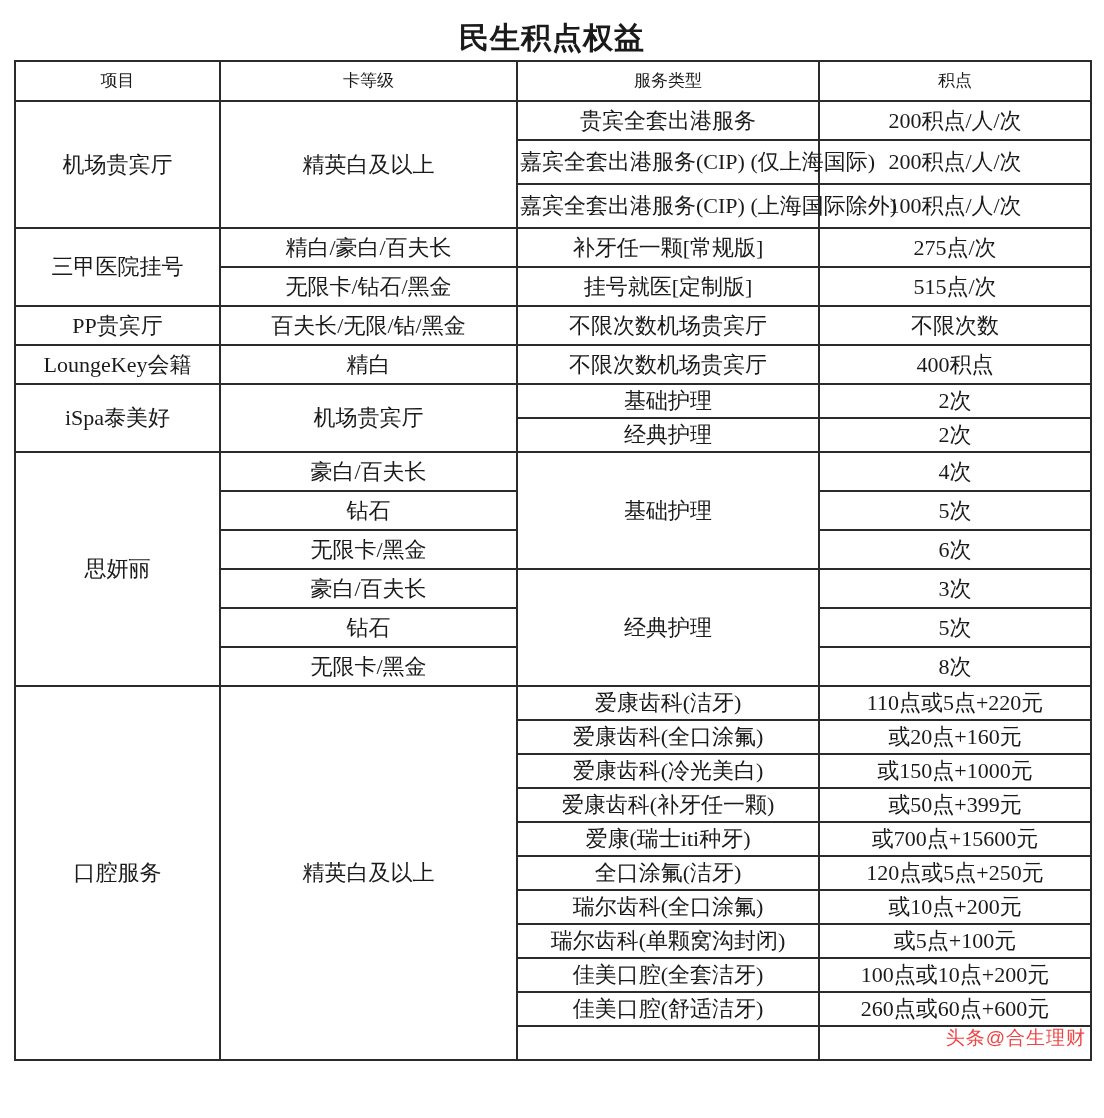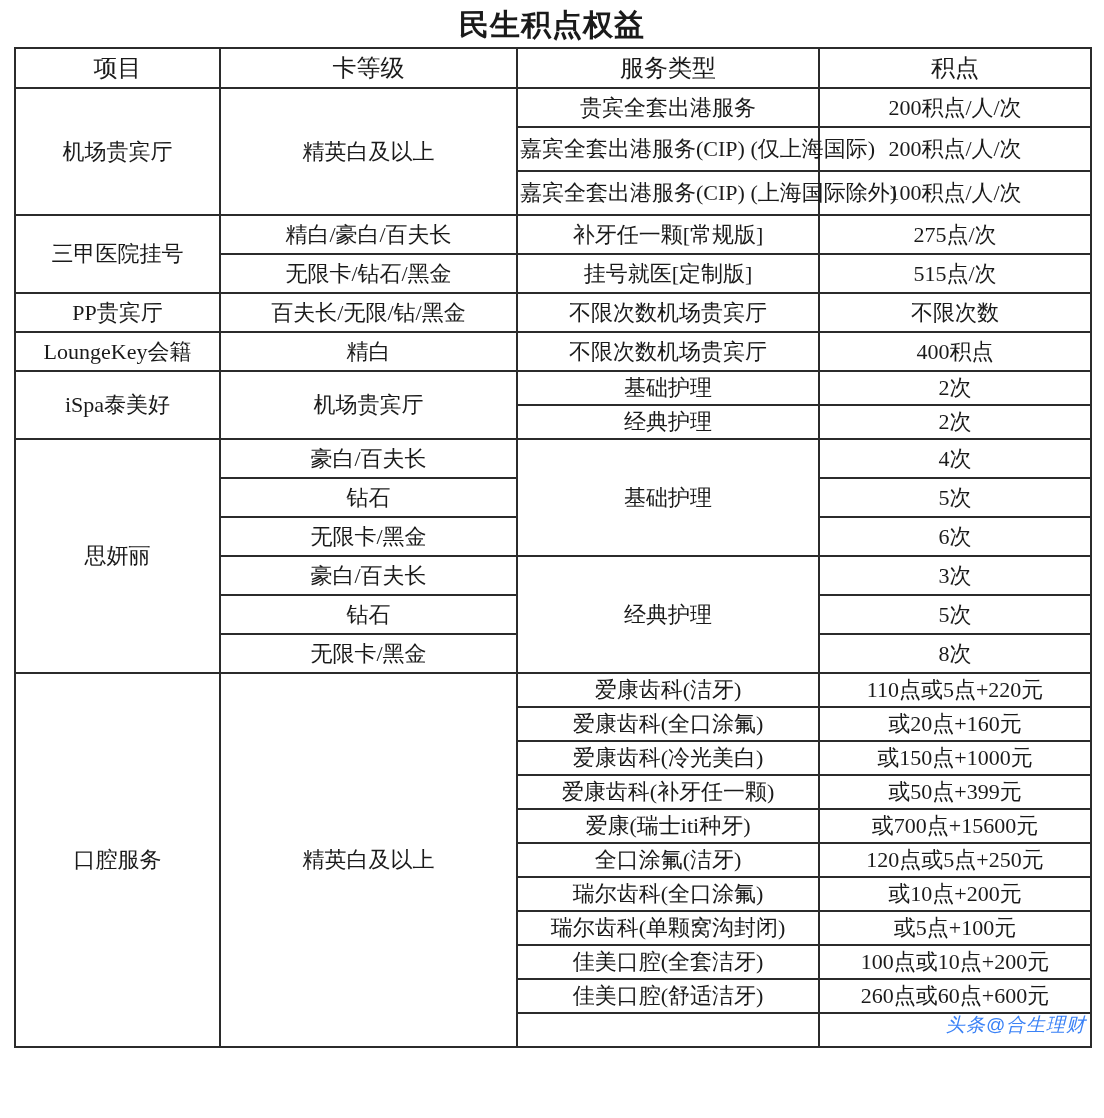--- a/index.html
+++ b/index.html
@@ -17,66 +17,65 @@
   }
   .page {
     width: 1104px;
     position: relative;
   }
   .doc-title {
     text-align: center;
     font-size: 30px;
     font-weight: bold;
     letter-spacing: 1px;
-    padding: 8px 0 6px 0;
+    padding: 21px 0 6px 0;
     line-height: 1.1;
   }
   table.benefits {
     border-collapse: collapse;
     width: 1076px;
     margin: 0 14px;
     table-layout: fixed;
   }
   table.benefits td, table.benefits th {
     border: 2px solid #2b2b2b;
     text-align: center;
     vertical-align: middle;
     font-size: 22px;
     font-weight: normal;
     padding: 2px 2px;
     line-height: 1.18;
     white-space: nowrap;
   }
   table.benefits th {
-    font-size: 24px;
+    font-size: 17px;
     height: 34px;
   }
   col.c1 { width: 205px; }
   col.c2 { width: 297px; }
   col.c3 { width: 302px; }
   col.c4 { width: 272px; }
   .r-tall { height: 44px; }
   .r-mid  { height: 39px; }
   .r-sm   { height: 34px; }
   .two-line {
     white-space: normal;
     line-height: 1.12;
     font-size: 21px;
     margin-top: 22px;
   }
   .watermark {
     position: absolute;
     right: 18px;
     bottom: 10px;
     font-size: 19px;
-    color: #3b82f6;
+    color: #ef4444;
     font-family: "Liberation Sans", sans-serif;
     letter-spacing: 1px;
     pointer-events: none;
-    font-style: italic;
   }
 </style>
 </head>
 <body>
 
 <div class="page">
 
   <div class="doc-title">民生积点权益</div>
 
   <table class="benefits">

